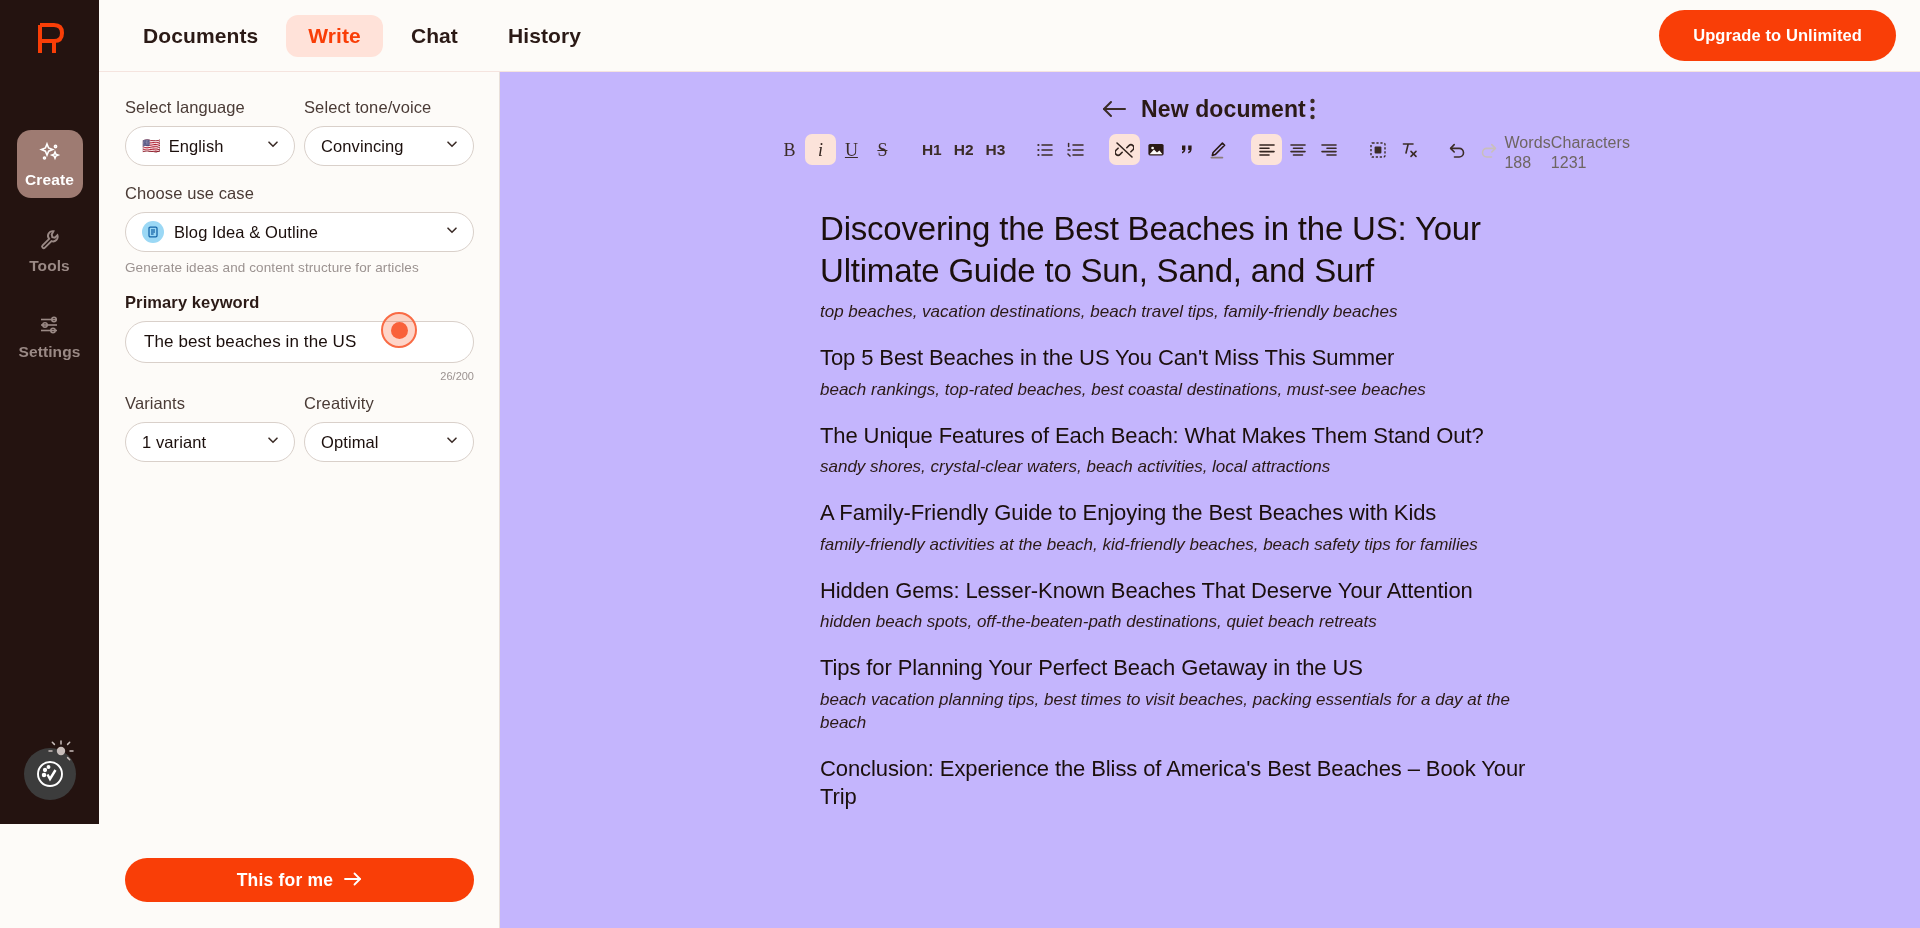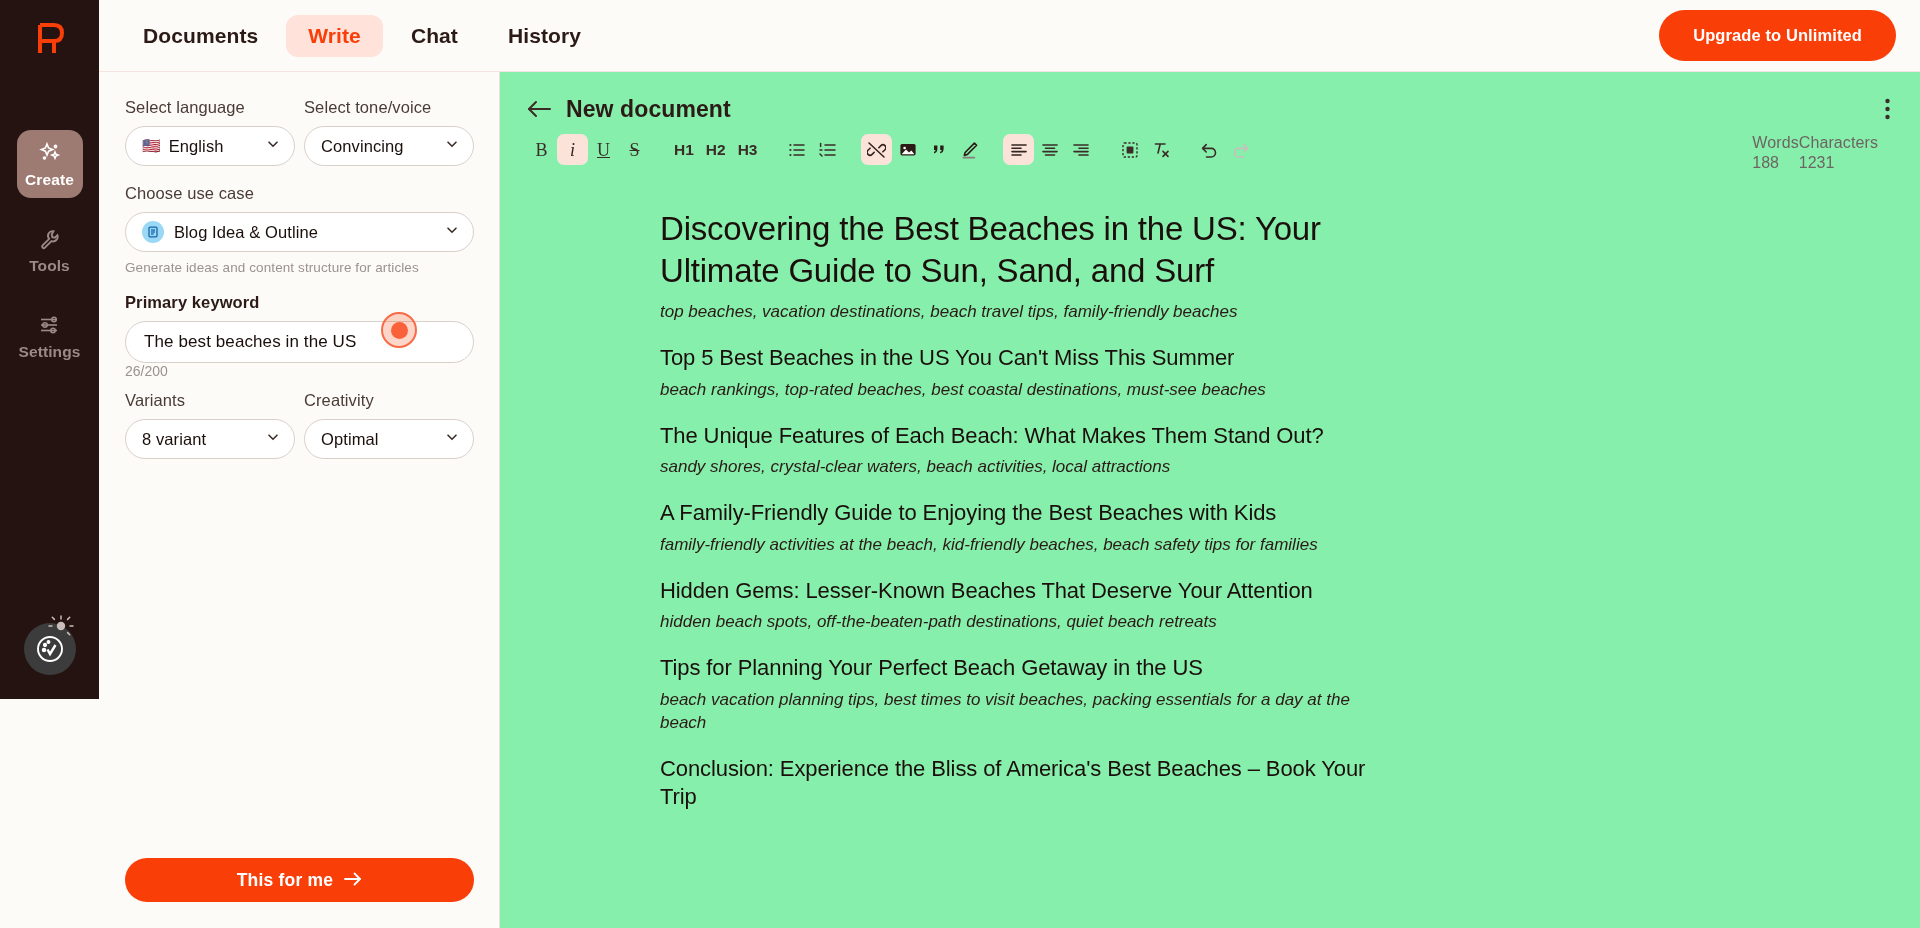--- a/index.html
+++ b/index.html
@@ -6,21 +6,21 @@
   html, body {
     width: 1920px; height: 928px;
     overflow: hidden;
     font-family: "Liberation Sans", sans-serif;
     background: #FDFBF8;
   }
   .app { display: flex; width: 1920px; height: 928px; }
 
   
   .rail {
-    width: 99px; height: 699px; flex: 0 0 99px;
+    width: 99px; height: 824px; flex: 0 0 99px;
     background: #241310;
     display: flex; flex-direction: column; align-items: center;
     position: relative;
   }
   .logo-wrap { margin-top: 14px; height: 50px; display: flex; align-items: center; justify-content: center; }
   .rail-items { margin-top: 66px; display: flex; flex-direction: column; align-items: center; gap: 18px; width: 100%; }
   .rail-item {
     width: 66px; padding: 11px 0 9px;
     border-radius: 14px;
     display: flex; flex-direction: column; align-items: center; gap: 6px;
@@ -99,21 +99,21 @@
     margin-right: 2px;
   }
   .helper { font-size: 13.5px; color: #9B9290; margin-top: 8px; letter-spacing: .1px; }
   .spacer-18 { height: 18px; }
   .spacer-12 { height: 12px; }
   .text-input {
     height: 42px; border: 1px solid #D9D0CA; border-radius: 999px; background: #fff;
     display: flex; align-items: center; padding: 0 18px;
     font-size: 17px; color: #1B0F0C; letter-spacing: .1px;
   }
-  .counter { text-align: left; font-size: 14px; color: #9B9290; }
+  .counter { text-align: right; font-size: 11px; color: #9B9290; margin-top: 7px; }
   .form-grow { flex: 1; }
   .ryte-btn {
     margin-bottom: 26px;
     height: 44px; width: 349px;
     background: #F93E07; color: #fff; border: none; border-radius: 999px;
     font-size: 17.5px; font-weight: 700; letter-spacing: .2px;
     display: flex; align-items: center; justify-content: center; gap: 11px;
     cursor: pointer;
   }
   
@@ -123,21 +123,21 @@
     background: rgba(249,62,7,.22);
     border: 2px solid #F96B45;
     display: flex; align-items: center; justify-content: center;
     pointer-events: none;
   }
   .click-dot::after {
     content: ""; width: 17px; height: 17px; border-radius: 50%; background: #F9613A;
   }
 
   
-  .editor { flex: 1; display: flex; flex-direction: column; min-width: 0; background: #86efac; }
+  .editor { flex: 1; display: flex; flex-direction: column; min-width: 0; background: #c4b5fd; align-items: center; }
   .ed-head { display: flex; align-items: center; padding: 22px 26px 0 26px; }
   .back-ico { margin-right: 14px; cursor: pointer; display:flex; }
   .doc-title { font-size: 23px; font-weight: 700; color: #2B1A16; letter-spacing: .1px; }
   .ed-head-spacer { flex: 1; }
   .kebab { cursor: pointer; display:flex; padding: 4px; }
 
   .toolbar { display: flex; align-items: flex-start; padding: 10px 26px 0 26px; }
   .tb-group { display: flex; align-items: center; }
   .tb-btn {
     min-width: 31px; height: 31px; padding: 0 6px;
@@ -315,21 +315,21 @@
           <div class="text-input" placeholder="Enter your primary keyword">The best beaches in the US</div>
           <div class="counter">26/200</div>
         </div>
 
         <div class="spacer-12"></div>
 
         <div class="row2">
           <div class="field half">
             <div class="f-label">Variants</div>
             <div class="select">
-              <span class="sel-text">8 variant</span>
+              <span class="sel-text">1 variant</span>
               <span class="chev">
                 <svg width="14" height="14" viewBox="0 0 14 14" fill="none" stroke="#3B2C27" stroke-width="1.6" stroke-linecap="round">
                     <path d="M3 5.2 L7 9.2 L11 5.2"></path>
                   </svg>
               </span>
             </div>
           </div>
           <div class="field half">
             <div class="f-label">Creativity</div>
             <div class="select">

